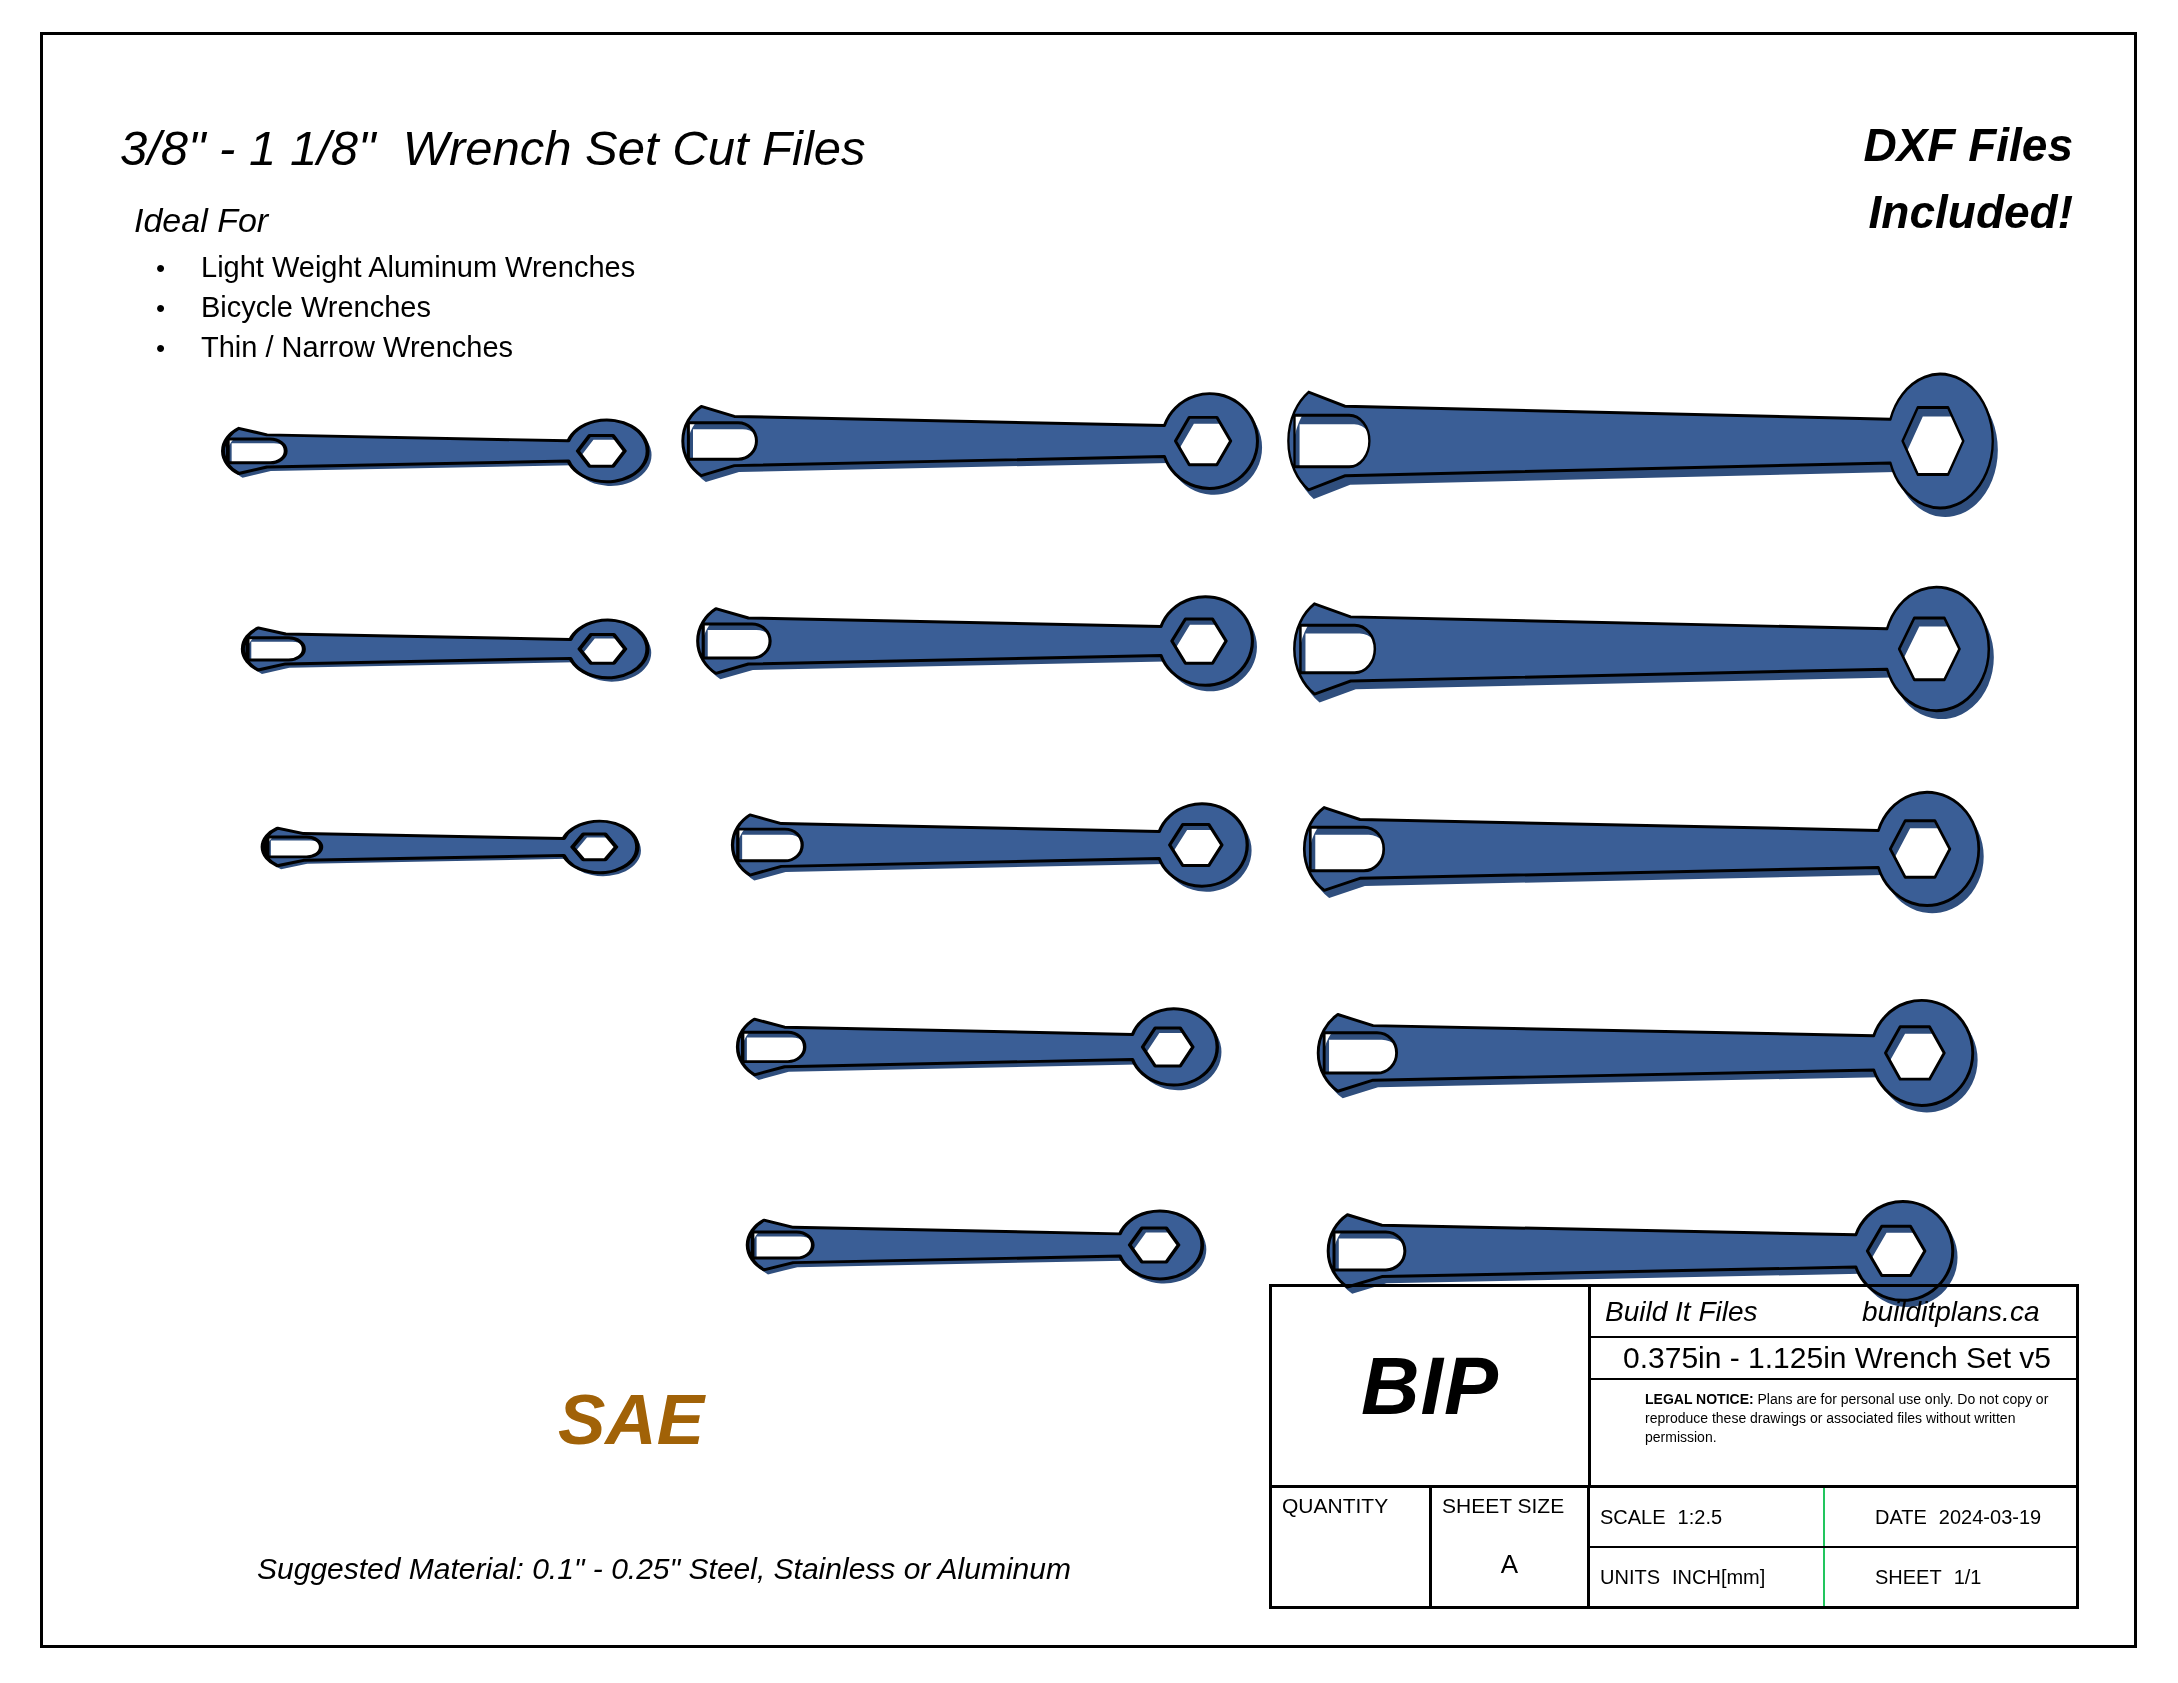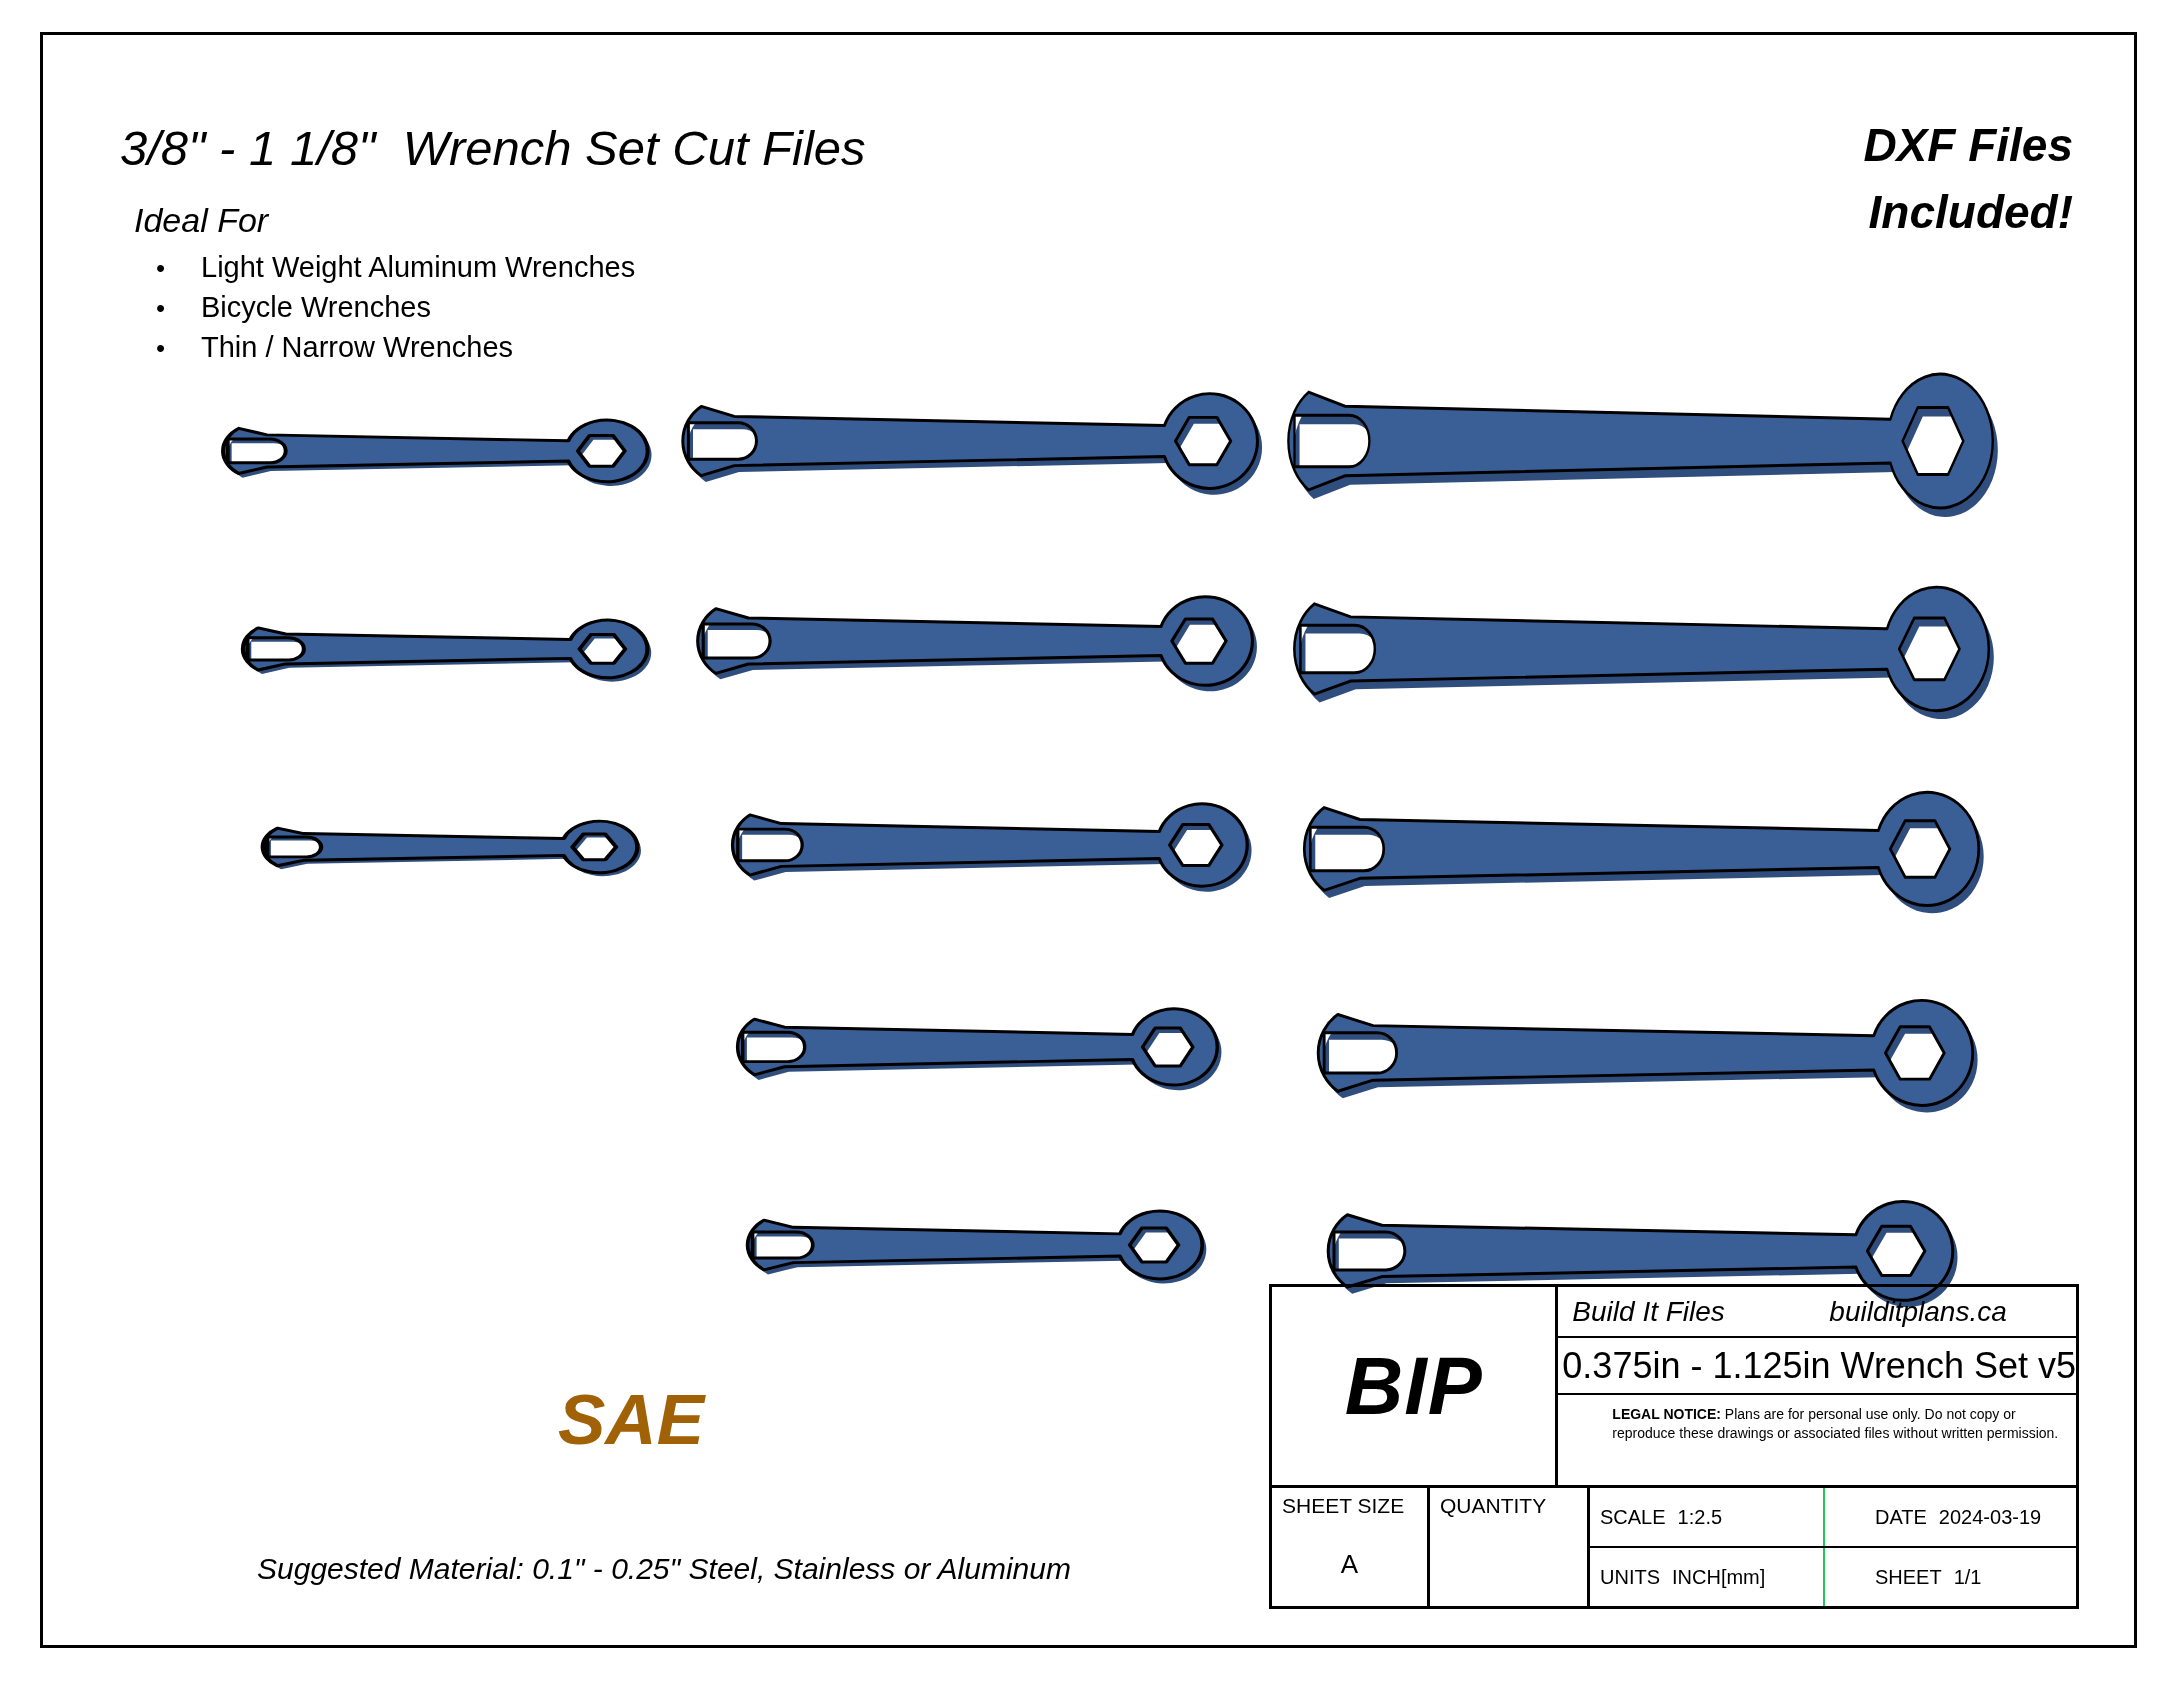--- a/index.html
+++ b/index.html
@@ -144,26 +144,26 @@
     border-bottom: 2px solid #000;
     display: flex;
     align-items: center;
     font-size: 28px;
     font-style: italic;
     padding-left: 14px;
     box-sizing: border-box;
   }
   .tb-company .co-name { width: 257px; }
   .tb-partname {
-    height: 57px;
+    height: 42px;
     border-bottom: 2px solid #000;
     display: flex;
     align-items: center;
-    font-size: 36px;
-    padding-left: 4px;
+    font-size: 30px;
+    padding-left: 32px;
     box-sizing: border-box;
     overflow: hidden;
     white-space: nowrap;
   }
   .tb-legal {
     flex: 1;
     padding: 10px 12px 0 14px;
     font-size: 14px;
     line-height: 1.35;
     box-sizing: border-box;
@@ -340,27 +340,27 @@
           <span class="co-name">Build It Files</span>
           <span>builditplans.ca</span>
         </div>
         <div class="tb-partname">0.375in - 1.125in Wrench Set v5</div>
         <div class="tb-legal">
           <b>LEGAL NOTICE:</b><span> Plans are for personal use only. Do not copy or reproduce these drawings or associated files without written permission.</span>
         </div>
       </div>
     </div>
     <div class="tb-bottom">
+      <div class="tb-cellbox tb-quantity">
+        <span class="tb-lbl">QUANTITY</span>
+        <span class="tb-val-center"></span>
+      </div>
       <div class="tb-cellbox tb-sheetsize">
         <span class="tb-lbl">SHEET SIZE</span>
         <span class="tb-val-center">A</span>
-      </div>
-      <div class="tb-cellbox tb-quantity">
-        <span class="tb-lbl">QUANTITY</span>
-        <span class="tb-val-center"></span>
       </div>
       <div class="tb-grid">
         <div class="tb-grid-row">
           <div class="tb-cell scale">
             <span class="k">SCALE</span>
             <span class="v">1:2.5</span>
           </div>
           <div class="tb-cell date">
             <span class="k">DATE</span>
             <span class="v">2024-03-19</span>

